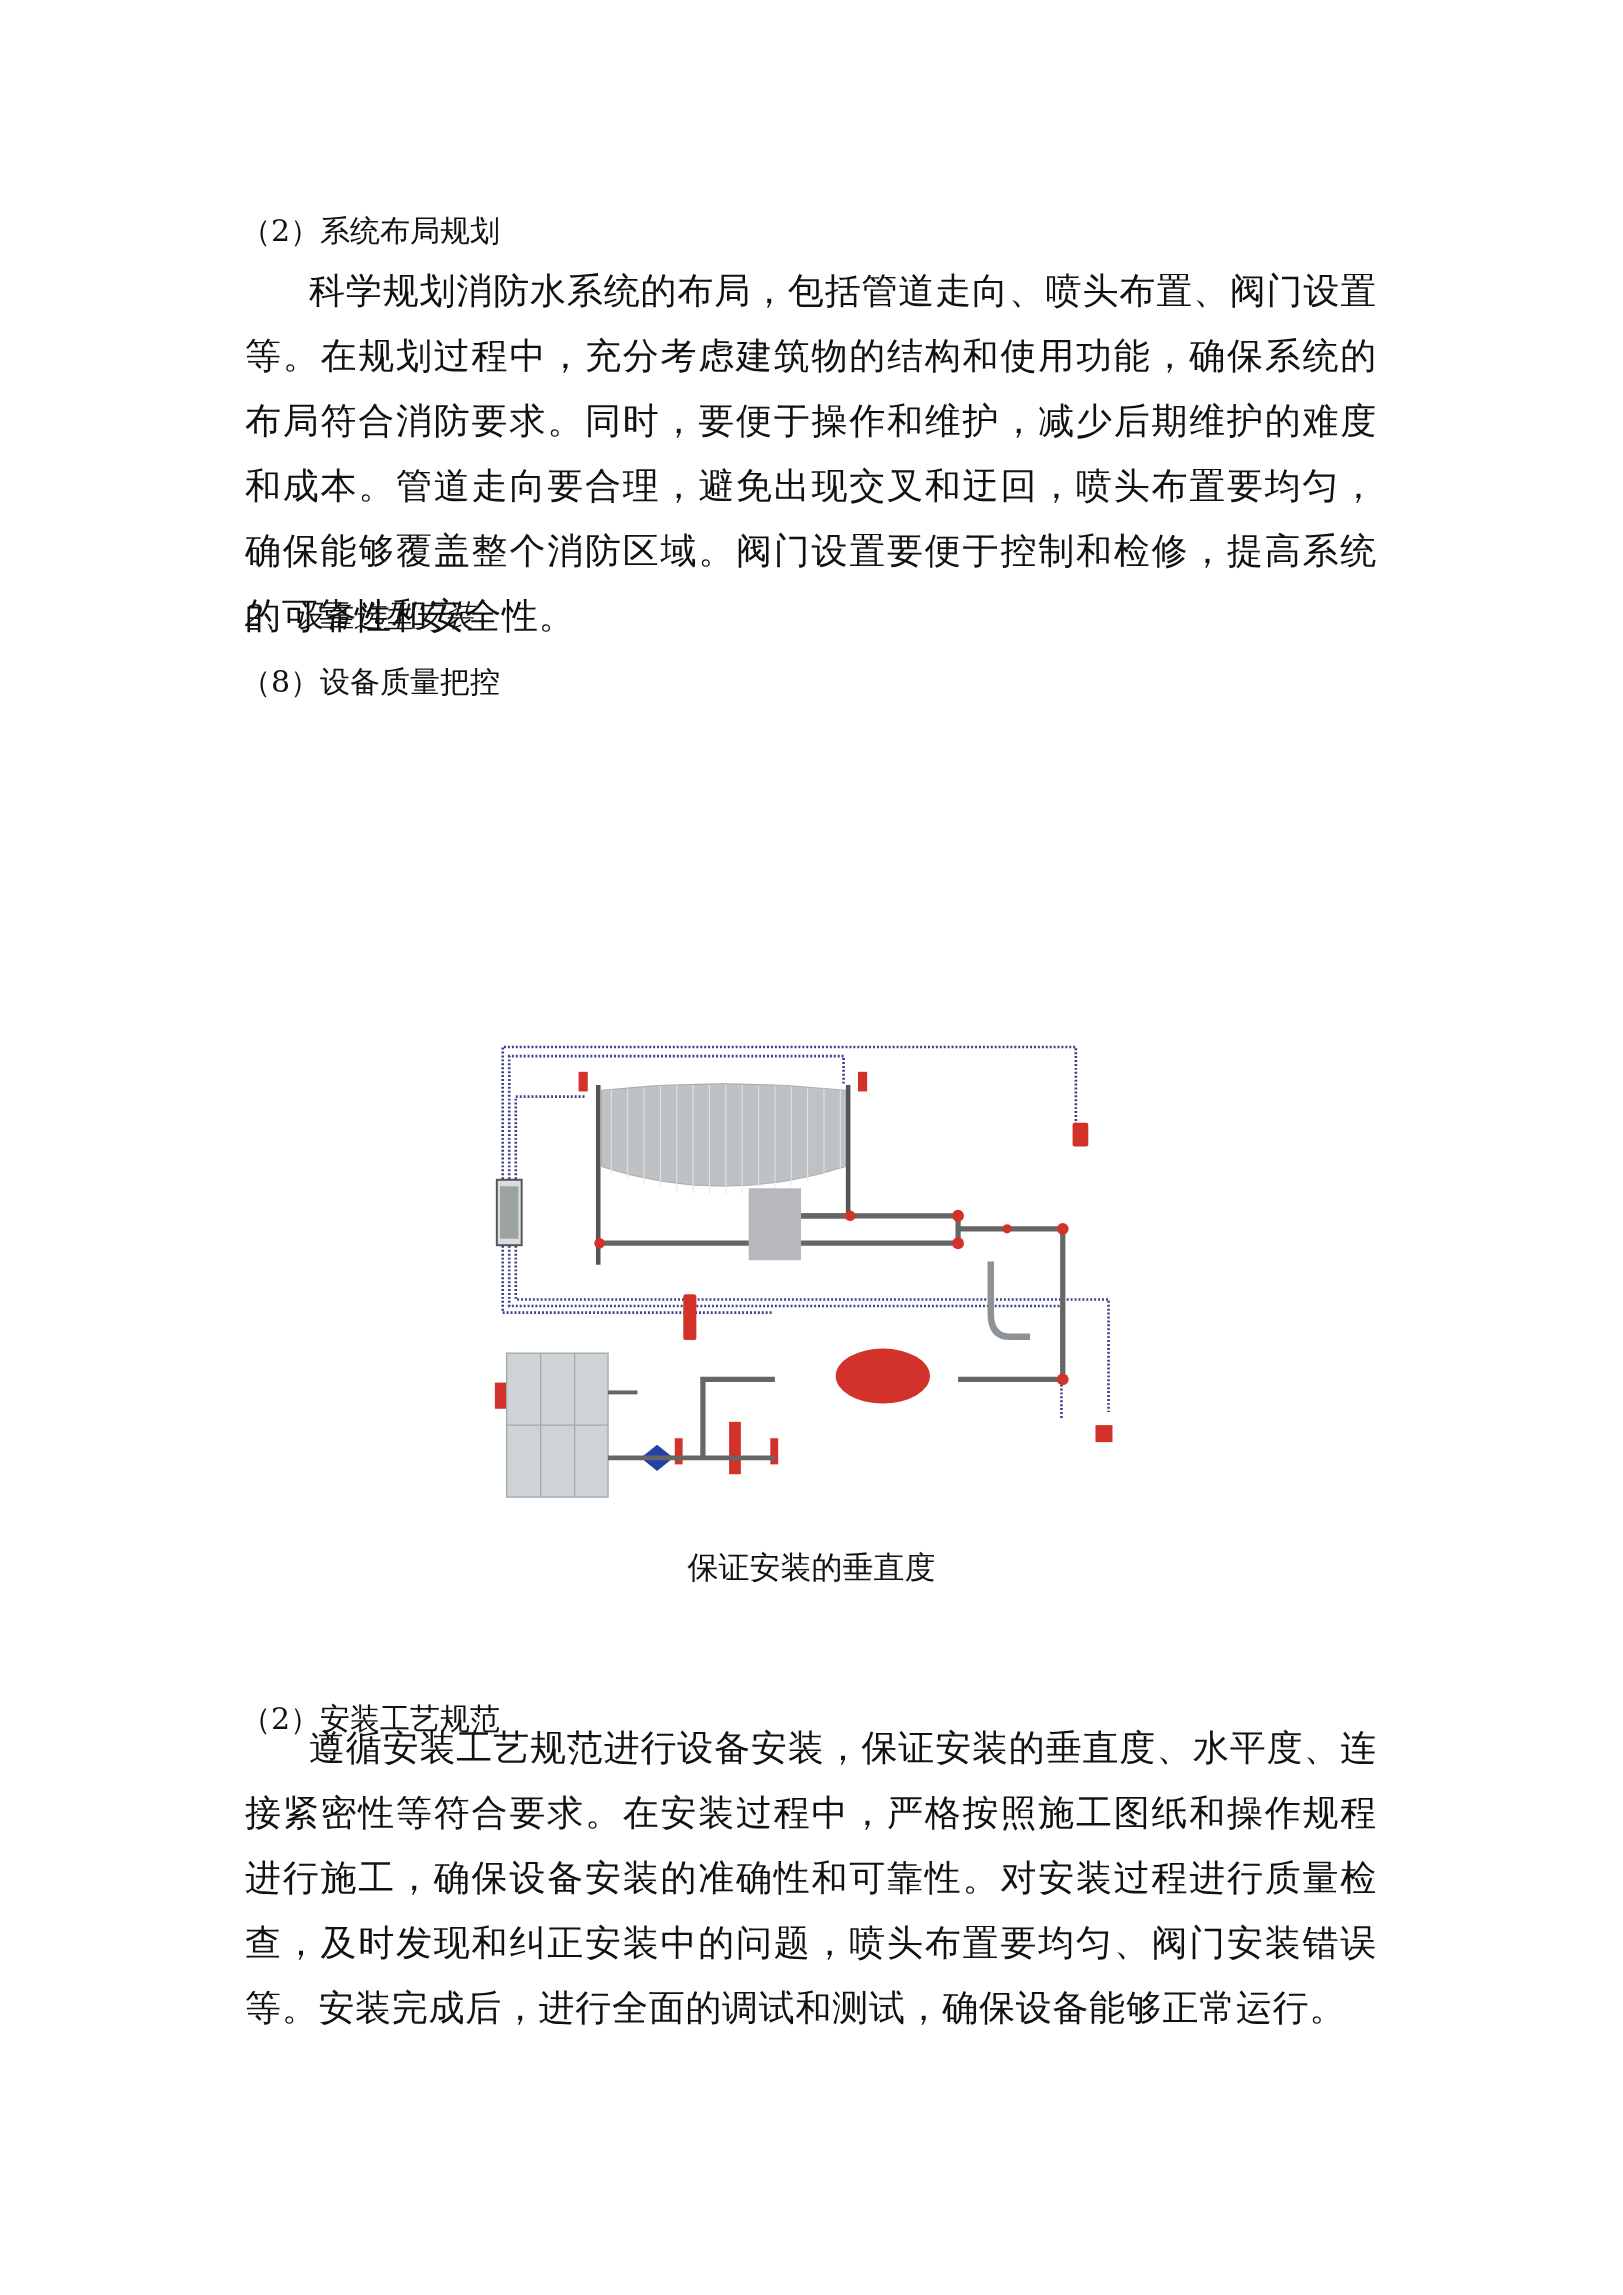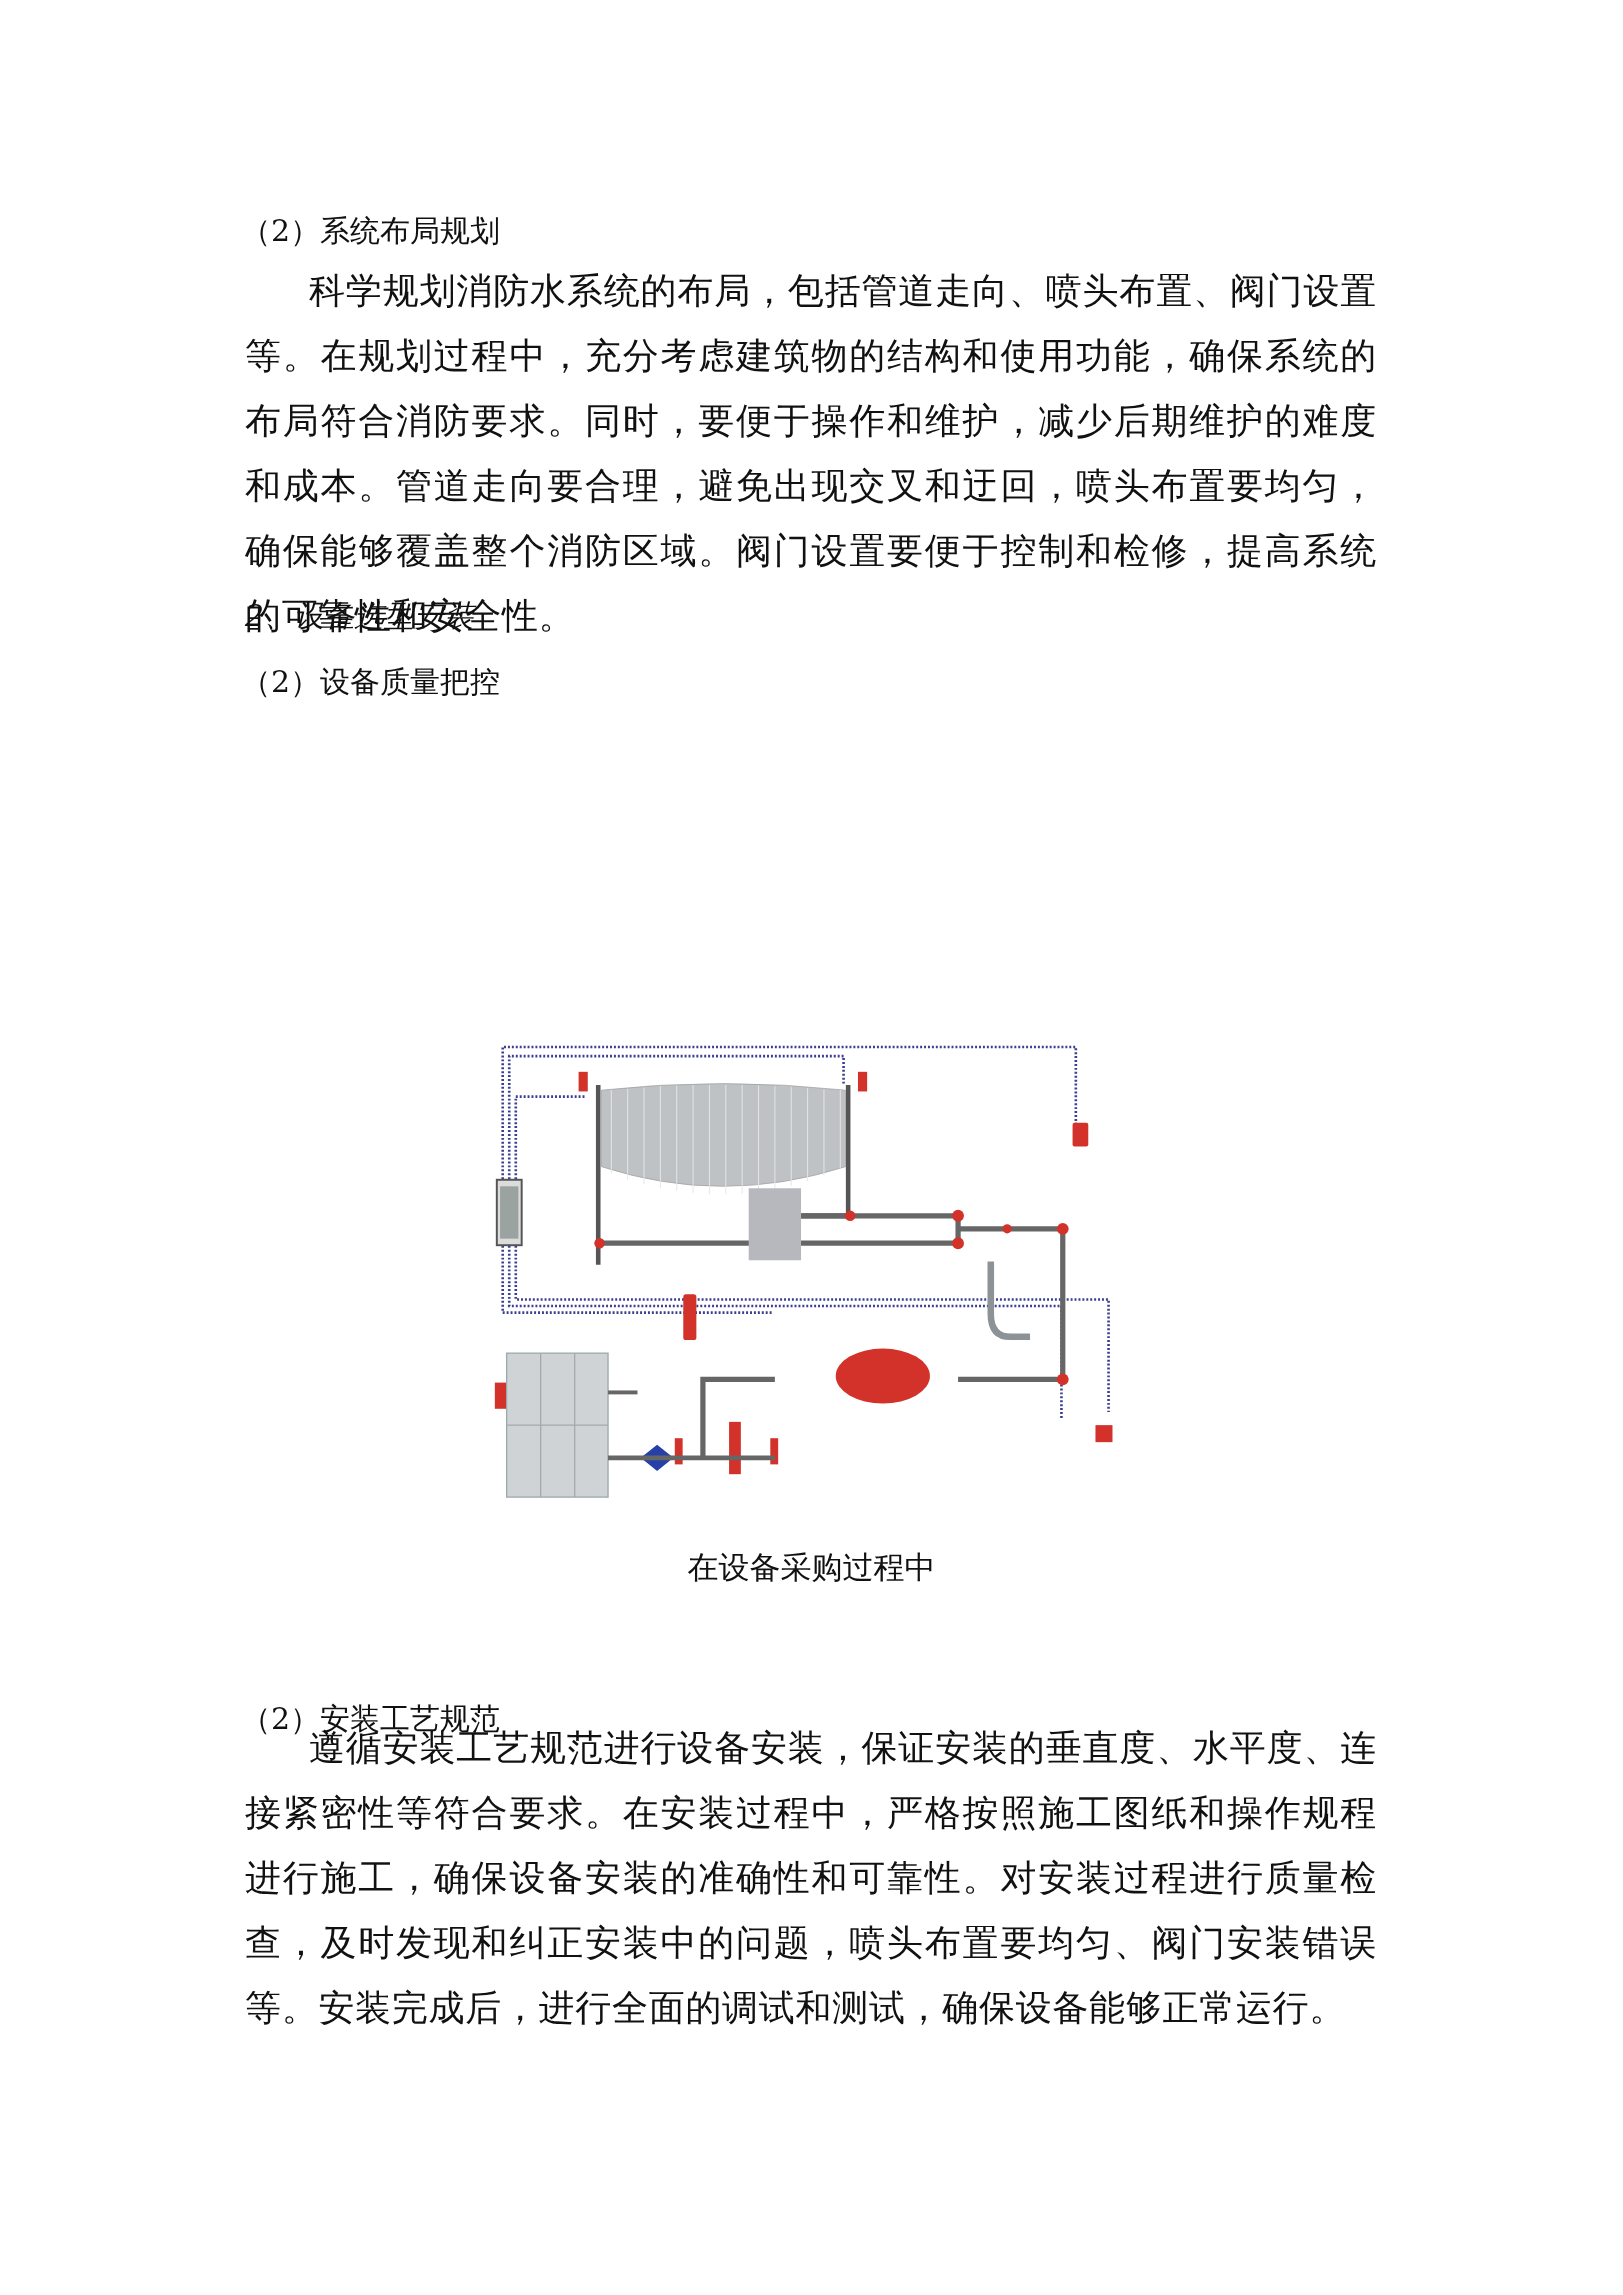--- a/index.html
+++ b/index.html
@@ -15,21 +15,21 @@
 </head>
 <body>
 
 <div class="page">
 
   <div class="h" style="left:241px; top:196px;">（2）系统布局规划</div>
   <div class="para" style="top:243px;">科学规划消防水系统的布局，包括管道走向、喷头布置、阀门设置等。在规划过程中，充分考虑建筑物的结构和使用功能，确保系统的布局符合消防要求。同时，要便于操作和维护，减少后期维护的难度和成本。管道走向要合理，避免出现交叉和迂回，喷头布置要均匀，确保能够覆盖整个消防区域。阀门设置要便于控制和检修，提高系统的可靠性和安全性。</div>
 
   <div class="h" style="left:245px; top:581px;font-style:italic;">2、设备选型安装</div>
 
-  <div class="h" style="left:241px; top:647px;">（2）设备质量把控</div>
+  <div class="h" style="left:241px; top:647px;">（8）设备质量把控</div>
 
   <div class="figure">
     <svg width="651" height="504" viewBox="0 0 995 770">
 
       <g fill="none" stroke="#3a3f8f" stroke-width="4" stroke-dasharray="3,3">
         <path d="M24 220 V12 H900 V140"></path>
         <path d="M34 220 V26 H545 V70"></path>
         <path d="M44 220 V88 H150"></path>
         <path d="M24 310 V418 H435"></path>
         <path d="M34 310 V408 H878 V580"></path>
@@ -98,19 +98,19 @@
           <line x1="82" y1="480" x2="82" y2="700"></line>
           <line x1="134" y1="480" x2="134" y2="700"></line>
         </g>
       <line x1="185" y1="540" x2="230" y2="540" stroke="#666" stroke-width="6"></line>
 
       <path d="M235 640 l25 -20 l25 20 l-25 20 z" fill="#2740a8"></path>
       <line x1="185" y1="640" x2="440" y2="640" stroke="#666" stroke-width="7"></line>
     </svg>
   </div>
 
-  <div class="caption" style="top:1533px;">在设备采购过程中</div>
+  <div class="caption" style="top:1533px;">保证安装的垂直度</div>
 
   <div class="h" style="left:241px; top:1652px;margin-top:32px;">（2）安装工艺规范</div>
   <div class="para" style="top:1700px;">遵循安装工艺规范进行设备安装，保证安装的垂直度、水平度、连接紧密性等符合要求。在安装过程中，严格按照施工图纸和操作规程进行施工，确保设备安装的准确性和可靠性。对安装过程进行质量检查，及时发现和纠正安装中的问题，喷头布置要均匀、阀门安装错误等。安装完成后，进行全面的调试和测试，确保设备能够正常运行。</div>
 
 </div>
 
 
 </body></html>

